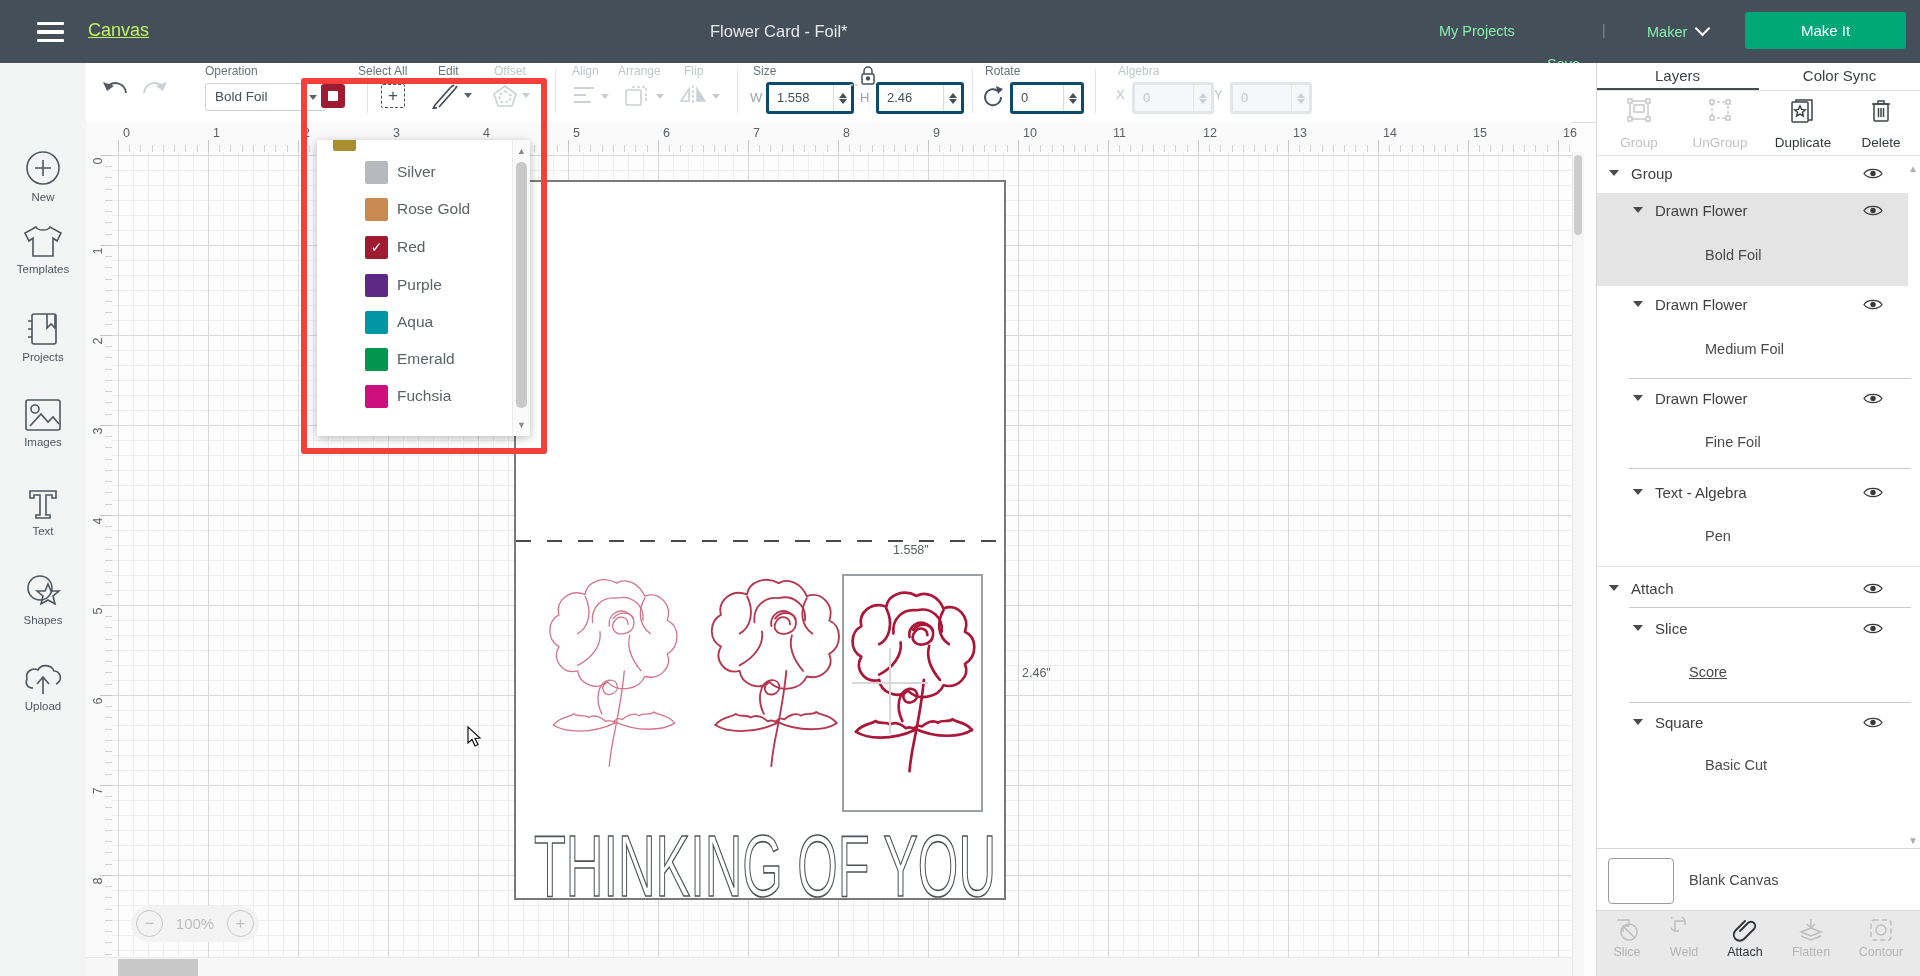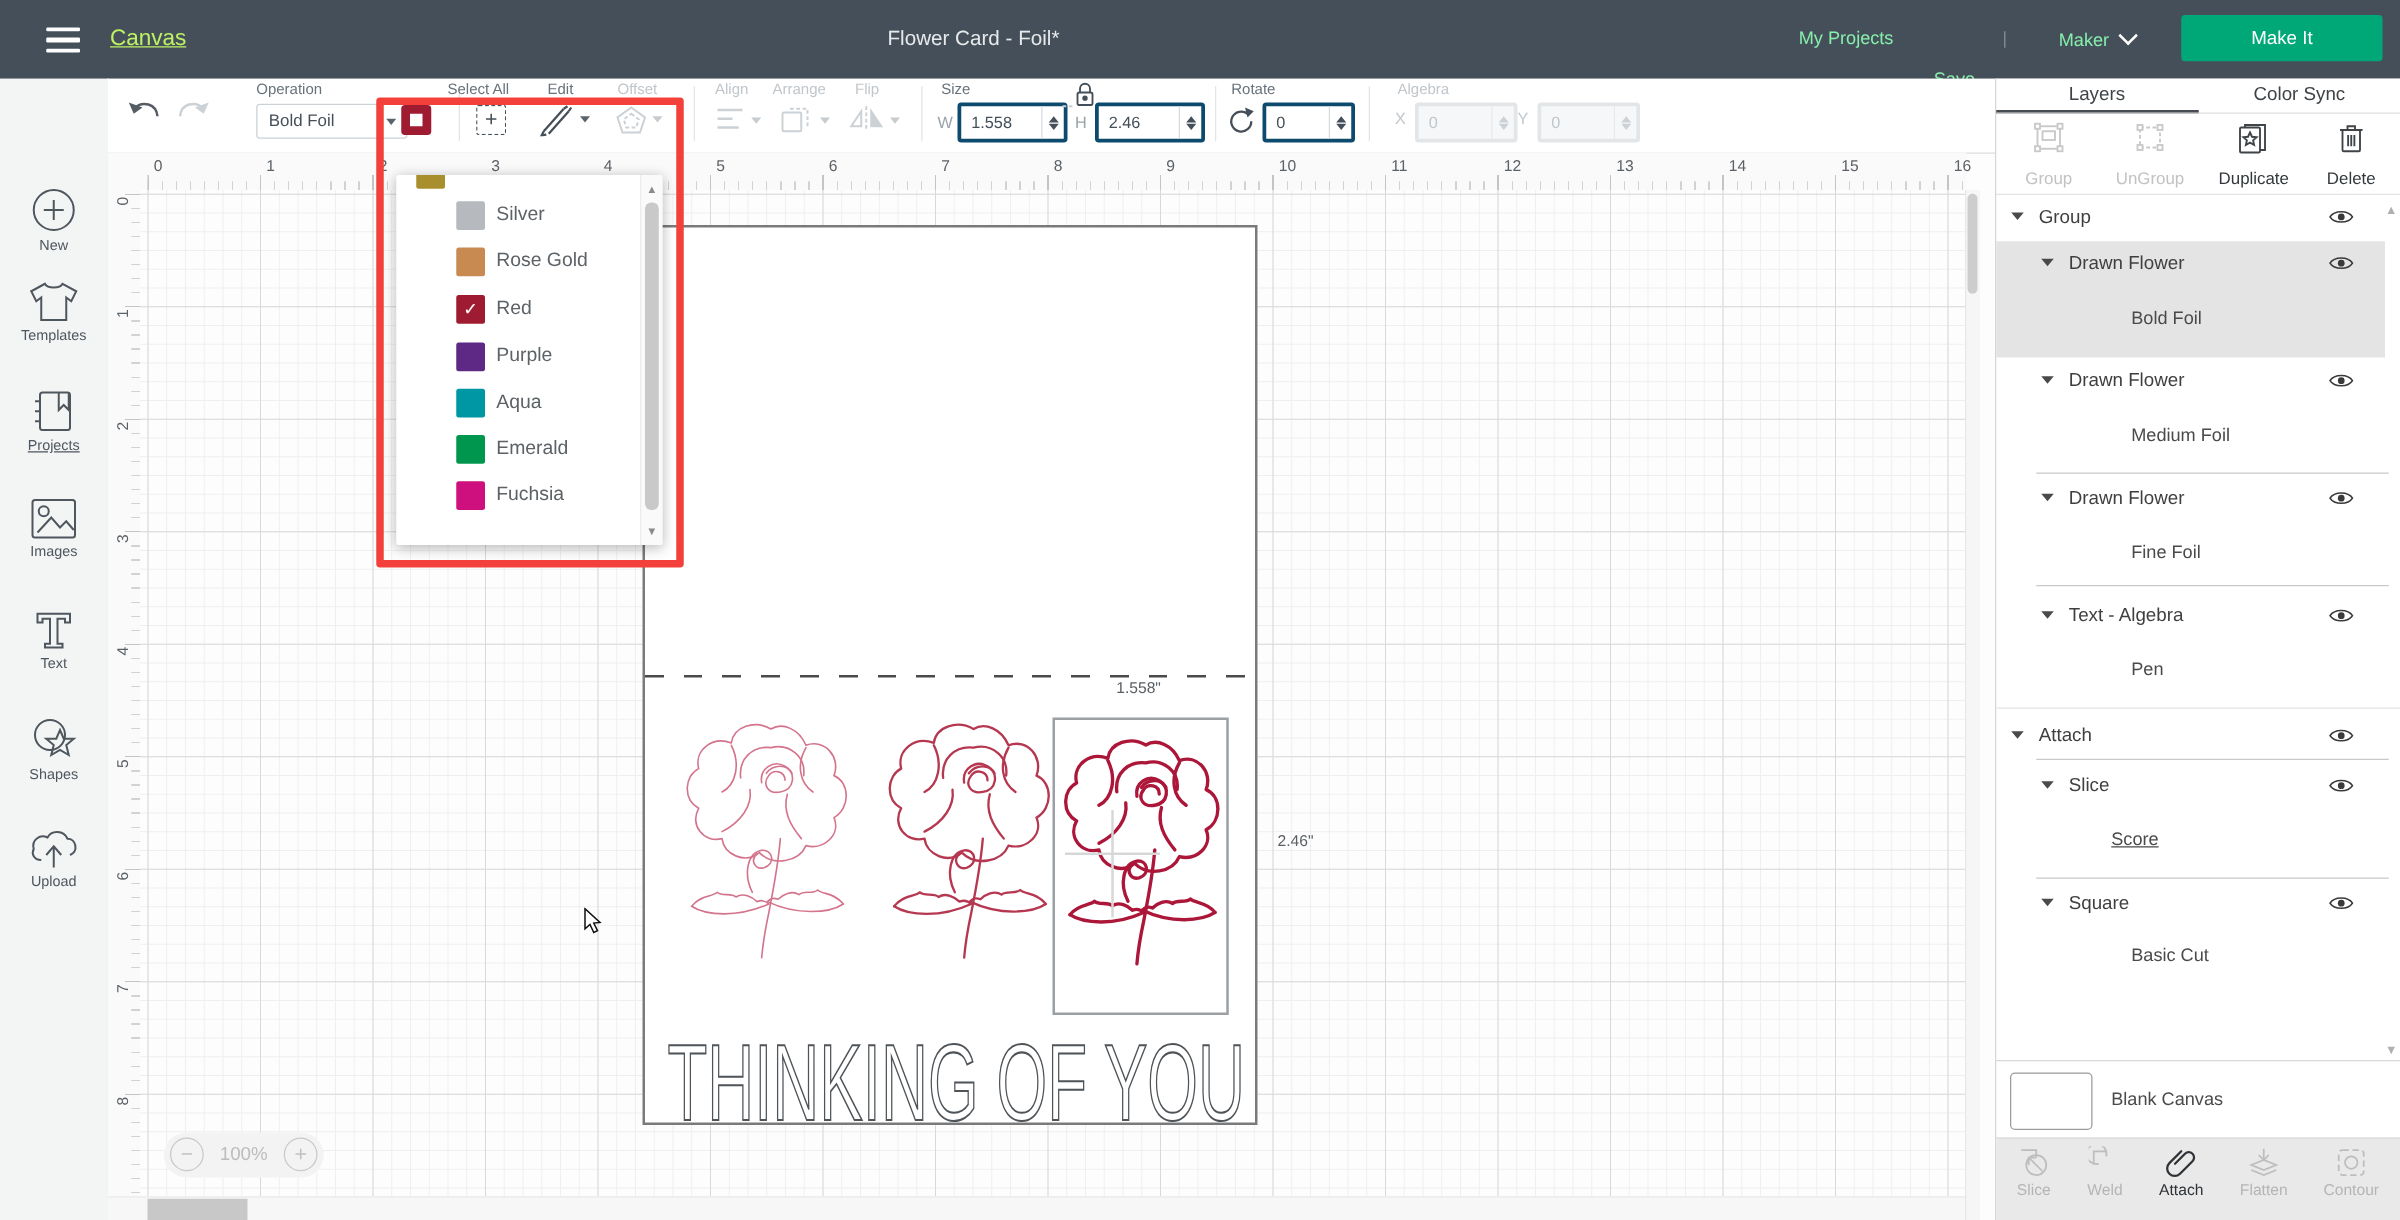--- a/index.html
+++ b/index.html
@@ -157,21 +157,21 @@
           <path class="sicon" d="M19,11 V27 M11,19 H27"></path>
         </svg>
       <span>New</span>
     </div>
     <div class="side-item" style="top:160px;">
       <svg width="40" height="36" viewBox="0 0 40 36">
           <path class="sicon" d="M13,4 L2,10 L6,18 L10,15 L10,33 L30,33 L30,15 L34,18 L38,10 L27,4 C25,8 15,8 13,4 Z"></path>
         </svg>
       <span>Templates</span>
     </div>
-    <div class="side-item" style="top:248px;text-decoration:underline;">
+    <div class="side-item" style="top:248px;">
       <svg width="36" height="36" viewBox="0 0 36 36">
           <rect class="sicon" x="7" y="3" width="24" height="30" rx="2"></rect>
           <path class="sicon" d="M22,3 V17 L26,13 L30,17 V3 M7,10 H3 M7,18 H3 M7,26 H3"></path>
         </svg>
       <span>Projects</span>
     </div>
     <div class="side-item" style="top:335px;">
       <svg width="38" height="34" viewBox="0 0 38 34">
           <rect class="sicon" x="2" y="2" width="34" height="30" rx="2"></rect>
           <circle class="sicon" cx="11" cy="11" r="4"></circle>

